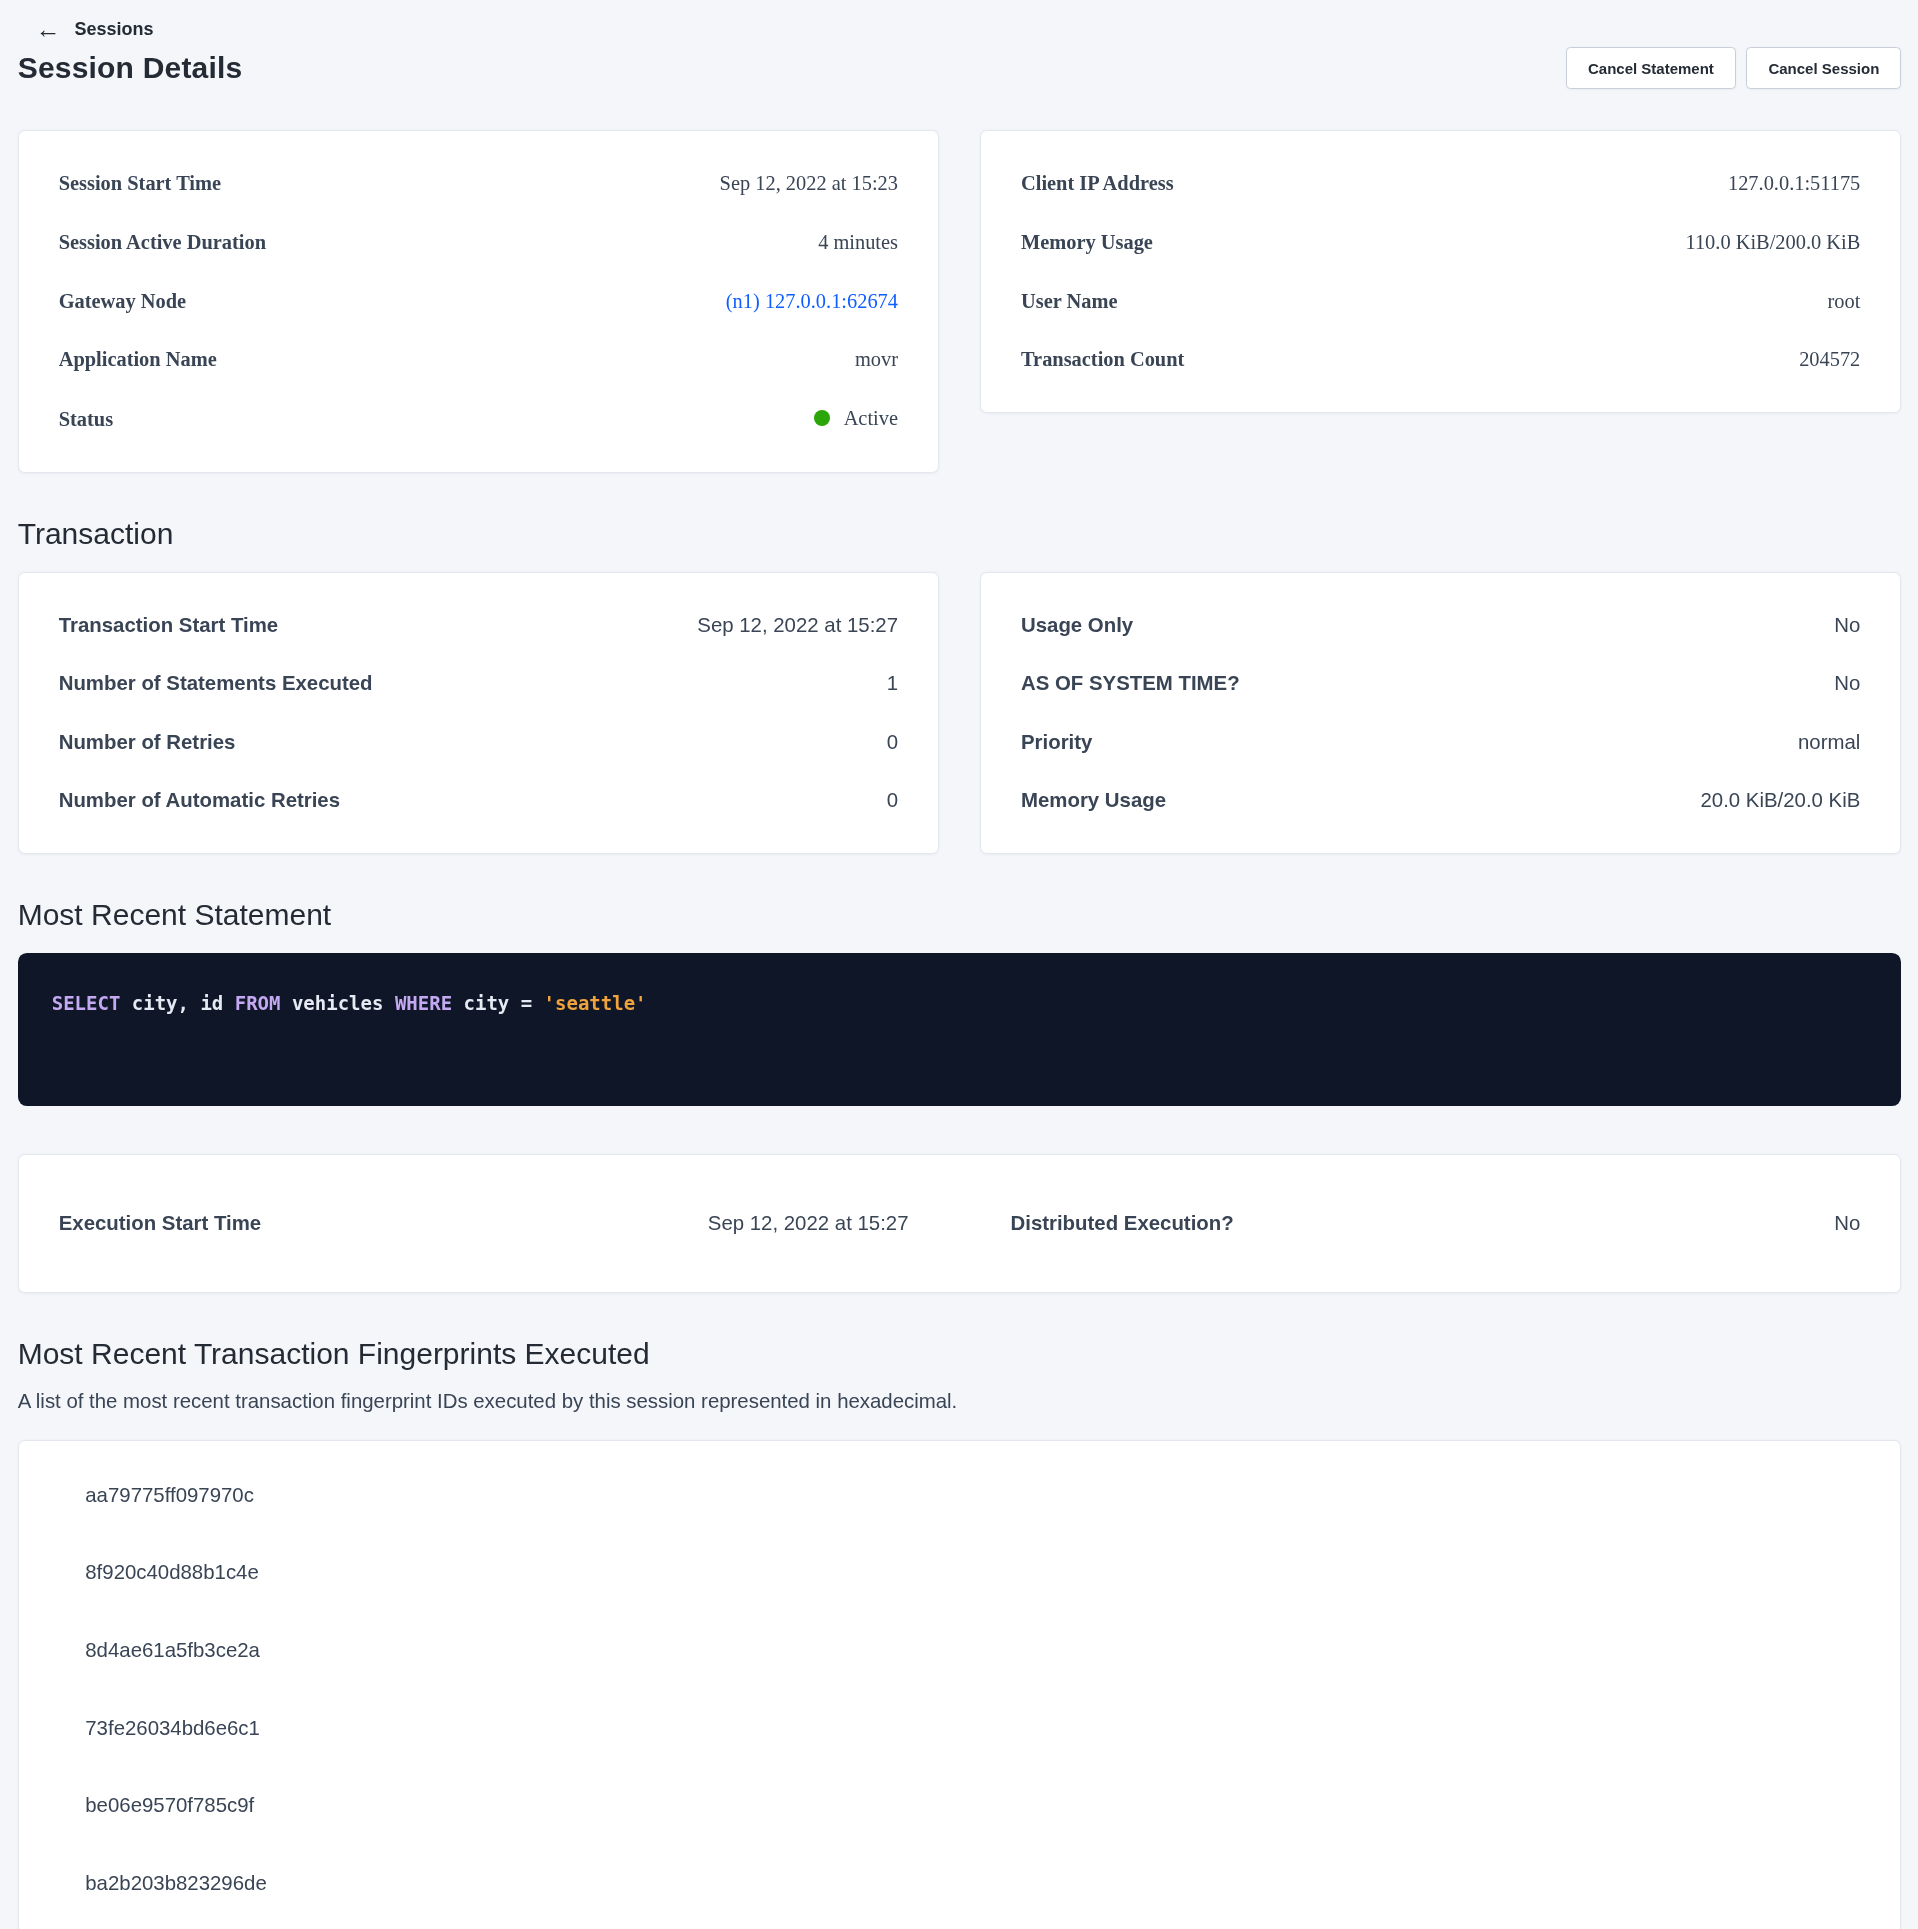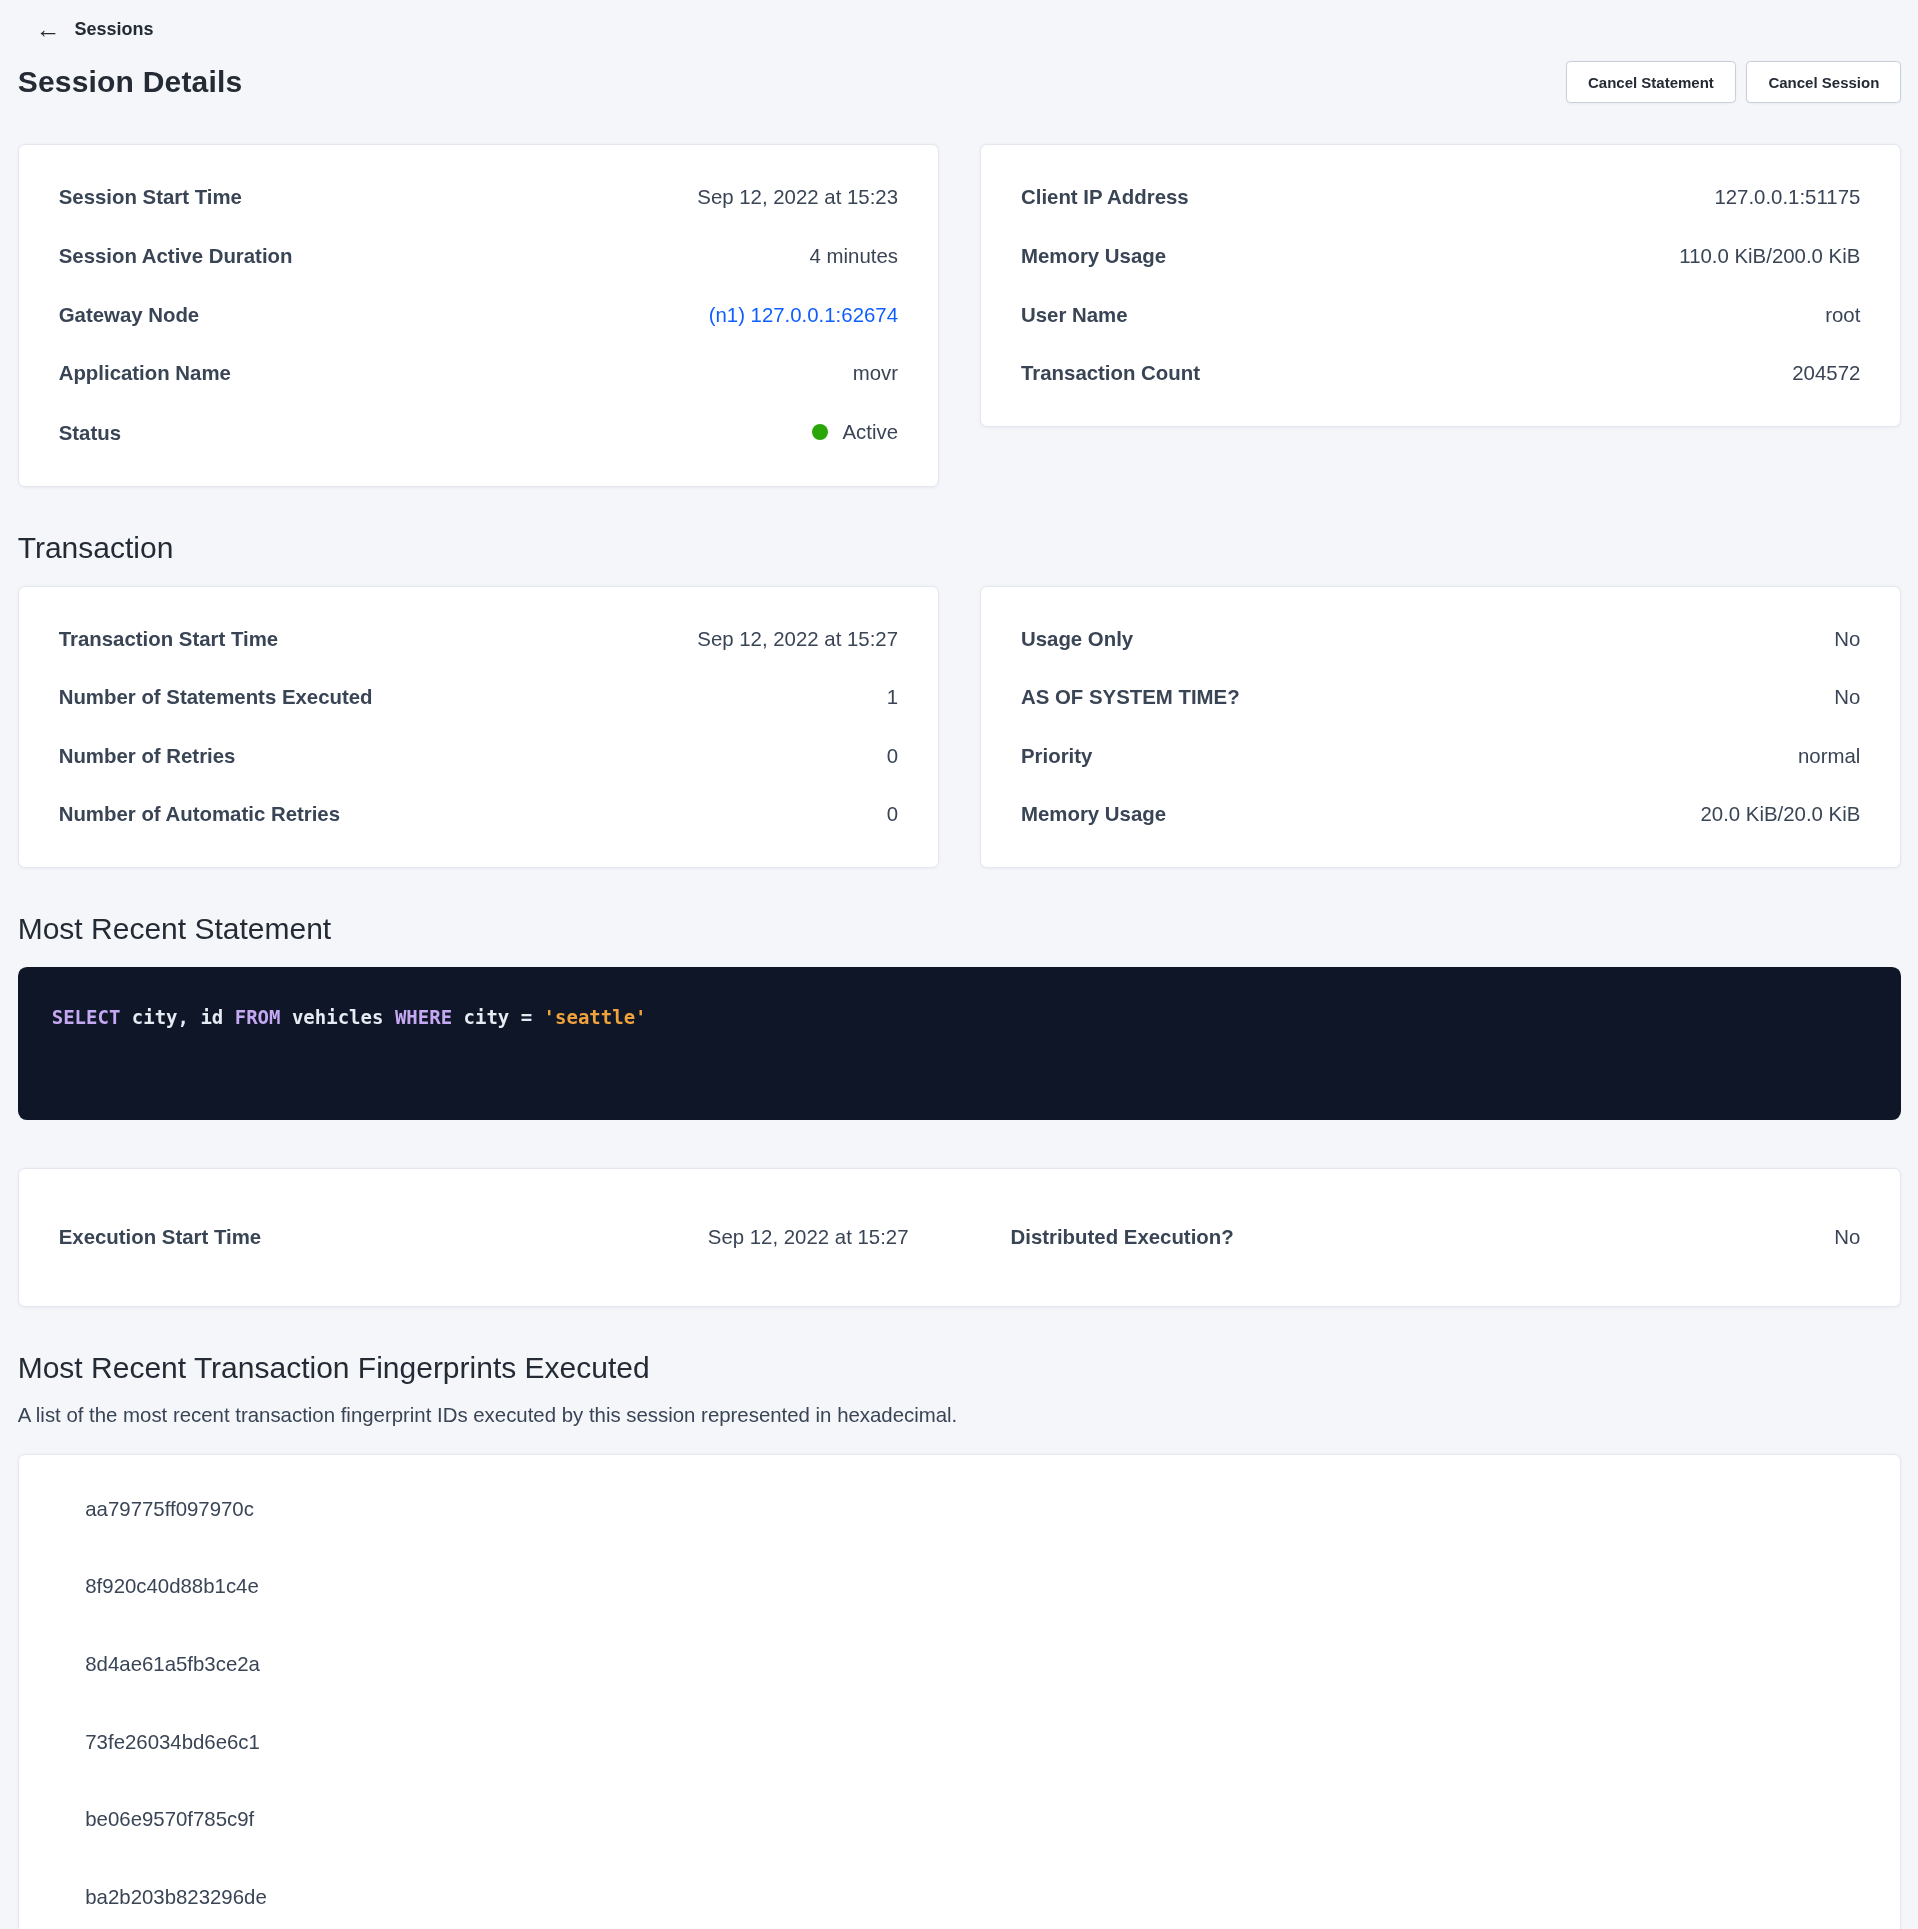--- a/index.html
+++ b/index.html
@@ -17,21 +17,20 @@
     display: flex; align-items: center; gap: 14px;
     padding-left: 17.7px; height: 35px;
     color: #242b35; font-weight: 500;
   }
   .breadcrumb .arrow { font-size: 25px; line-height: 25px; color: #242b35; cursor: pointer; }
   .breadcrumb .crumb-label { cursor: pointer; font-size: 18px; font-weight: bold; }
 
   
   .header-row {
     display: flex; align-items: center; justify-content: space-between;
-    margin-top: 14px;
   }
   h1.page-title { font-size: 30px; font-weight: 700; color: #242b35; letter-spacing: 0.2px; }
   .actions { display: flex; gap: 10.6px; }
   .btn {
     background: #ffffff;
     border: 0.9px solid #c8cfd9;
     border-radius: 4.4px;
     padding: 11.5px 21px;
     font-size: 15px; font-weight: 700; color: #242b35;
     font-family: inherit;
@@ -41,21 +40,21 @@
 
   
   .grid2 { display: grid; grid-template-columns: 1fr 1fr; gap: 41px; align-items: start; }
   .card {
     background: #ffffff;
     border: 0.9px solid #e4e8ee;
     border-radius: 7px;
     box-shadow: 0 0.9px 2.7px rgba(60,70,90,0.06);
     padding: 39px 40px;
   }
-  .cards-row { margin-top: 41px; }
+  .cards-row { margin-top: 41px; font-family: Liberation Serif, serif; }
 
   .kv { display: flex; justify-content: space-between; align-items: baseline; line-height: 26.6px; margin-bottom: 32px; }
   .kv:last-child { margin-bottom: 0; }
   .kv-label { font-weight: 700; color: #394455; }
   .kv-value { color: #394455; text-align: left; }
   a.kv-value.link { color: #0f5eff; text-decoration: none; cursor: pointer; font-weight: 500; }
   .status-wrap { display: inline-flex; align-items: center; gap: 14px; }
   .dot {
     width: 16px; height: 16px; border-radius: 50%;
     background: #2ba608; display: inline-block;

